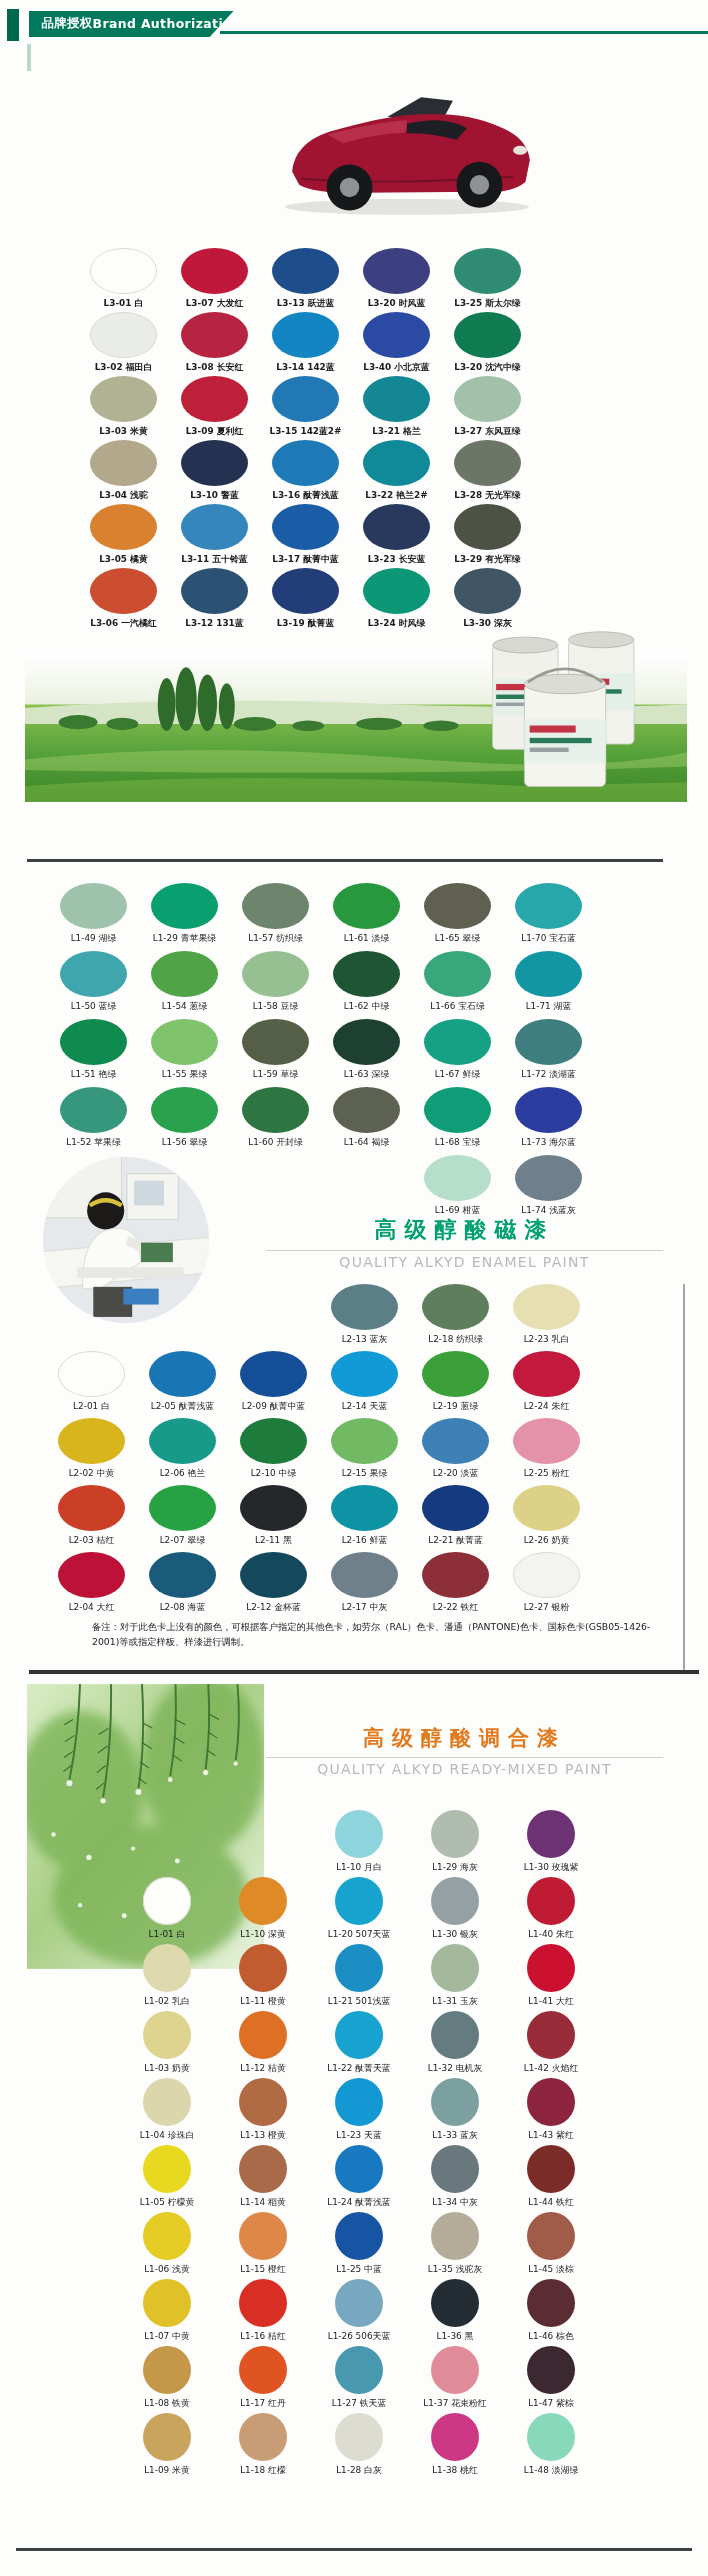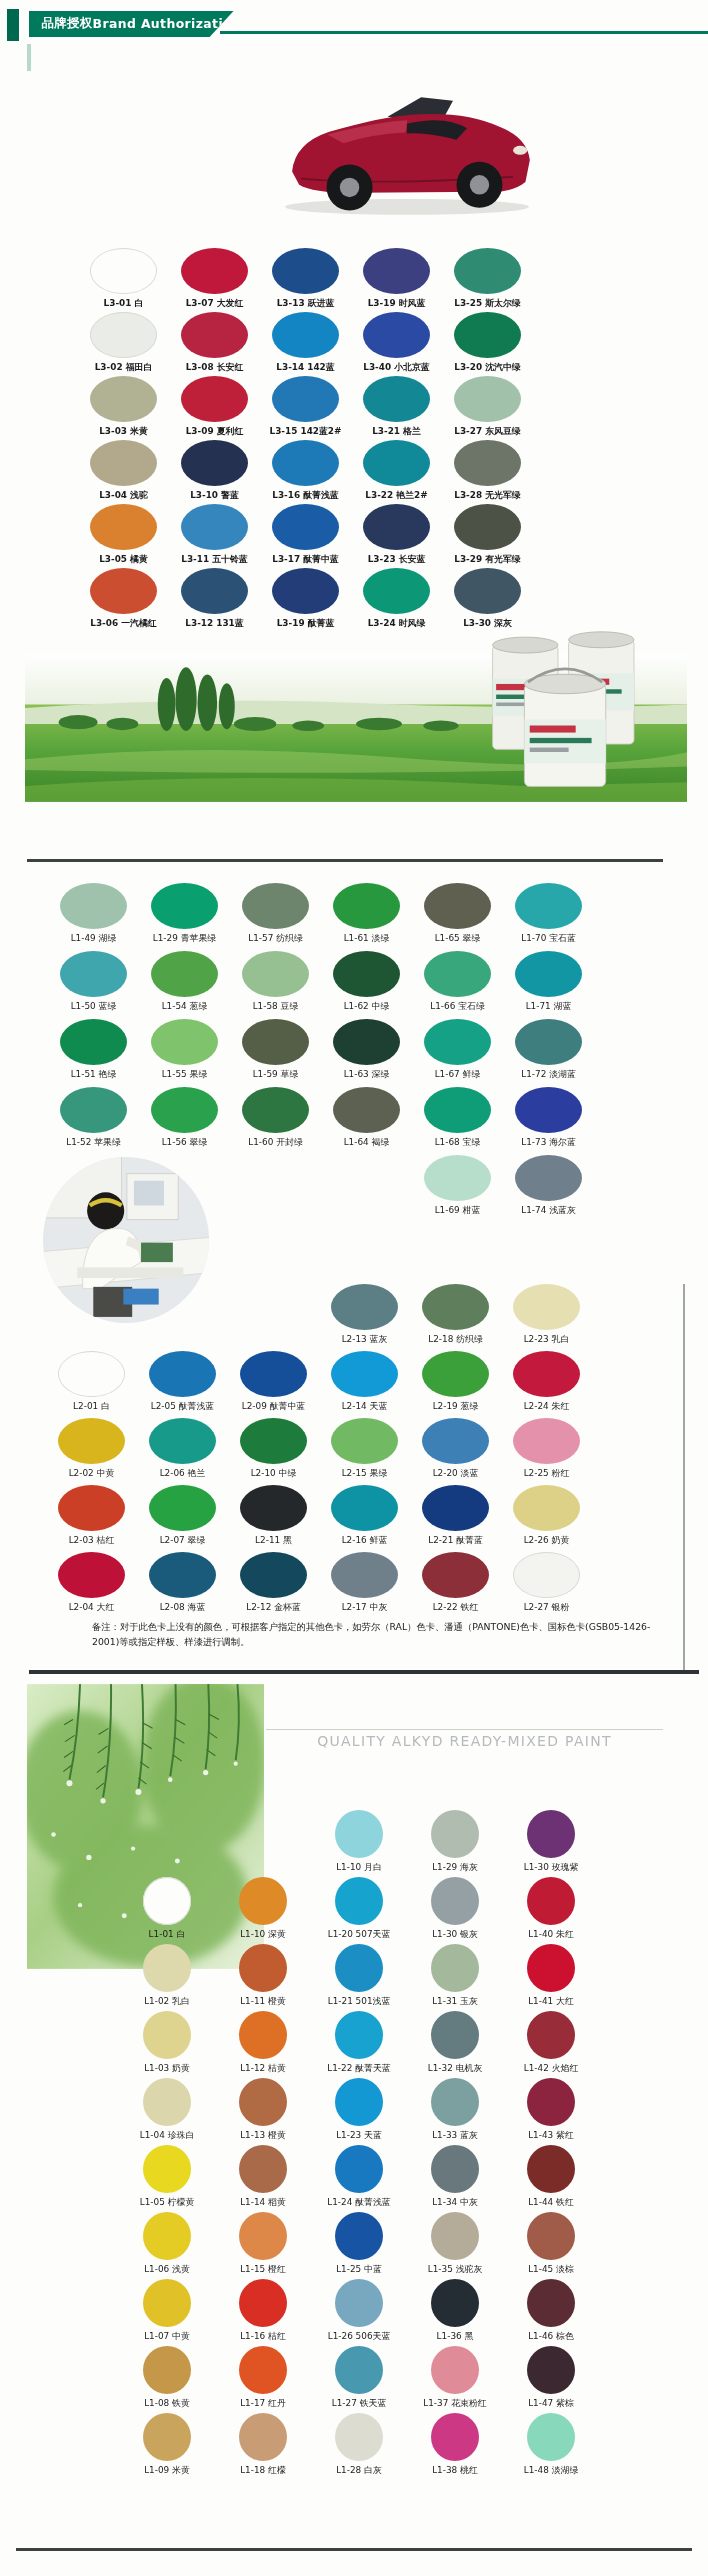--- a/index.html
+++ b/index.html
@@ -73,21 +73,21 @@
       <div class="cell">
         <div class="dot" style="background: rgb(192, 24, 58);"></div>
         <div class="slabel">L3-07 大发红</div>
       </div>
       <div class="cell">
         <div class="dot" style="background: rgb(30, 77, 139);"></div>
         <div class="slabel">L3-13 跃进蓝</div>
       </div>
       <div class="cell">
         <div class="dot" style="background: rgb(60, 64, 128);"></div>
-        <div class="slabel">L3-19 时风蓝</div>
+        <div class="slabel">L3-20 时风蓝</div>
       </div>
       <div class="cell">
         <div class="dot" style="background: rgb(47, 139, 113);"></div>
         <div class="slabel">L3-25 斯太尔绿</div>
       </div>
       <div class="cell">
         <div class="dot outline" style="background: rgb(234, 236, 231);"></div>
         <div class="slabel">L3-02 福田白</div>
       </div>
       <div class="cell">
@@ -378,20 +378,25 @@
       <path d="M54,56 Q72,44 90,56" stroke="#d8c03a" stroke-width="5" fill="none"></path>
       <path d="M46,150 Q44,96 72,84 Q98,76 108,96 L112,120 Q90,132 66,150 Z" fill="#fbfbf8" stroke="#d8d8d0"></path>
       <path d="M96,96 Q112,100 118,112" stroke="#e9e9e2" stroke-width="10" fill="none"></path>
       <rect x="58" y="148" width="44" height="34" fill="#4a4a46"></rect>
       <rect x="112" y="98" width="36" height="22" fill="#4a7c4f"></rect>
       <rect x="92" y="150" width="40" height="18" fill="#3a7fc1"></rect>
       <rect x="40" y="126" width="120" height="12" fill="#e8e8e2"></rect>
     </g>
   </svg>
 
+  <div class="abs" style="left:266px;top:1215px;width:397px;text-align:center">
+    <div class="cn-title green-t">高级醇酸磁漆</div>
+    <div class="thin-rule" style="margin-top:5.3px"></div>
+    <div class="en-sub" style="margin-top:2.7px">QUALITY ALKYD ENAMEL PAINT</div>
+  </div>
 
   <div class="swatch-grid ellipse" style="left:46px;top:1282px;grid-template-columns:repeat(6,91px);grid-auto-rows:67px;">
       <div class="cell"></div>
       <div class="cell"></div>
       <div class="cell"></div>
       <div class="cell">
         <div class="dot" style="background: rgb(92, 126, 133);"></div>
         <div class="slabel">L2-13 蓝灰</div>
       </div>
       <div class="cell">
@@ -548,20 +553,21 @@
       <circle cx="30" cy="170" r="2.6"></circle>
         <circle cx="70" cy="196" r="3"></circle>
         <circle cx="120" cy="186" r="2.4"></circle>
       <circle cx="170" cy="200" r="2.8"></circle>
         <circle cx="60" cy="250" r="2.4"></circle>
         <circle cx="110" cy="262" r="2.8"></circle>
     </g>
   </svg>
 
   <div class="abs" style="left:266px;top:1724px;width:397px;text-align:center">
+    <div class="cn-title orange-t" style="font-size:21px">高级醇酸调合漆</div>
     <div class="thin-rule" style="margin-top:5.3px"></div>
     <div class="en-sub" style="margin-top:2.7px">QUALITY ALKYD READY-MIXED PAINT</div>
   </div>
 
   <div class="swatch-grid circle" style="left:119px;top:1808px;grid-template-columns:repeat(5,96px);grid-auto-rows:67px;">
       <div class="cell"></div>
       <div class="cell"></div>
       <div class="cell">
         <div class="dot" style="background: rgb(142, 212, 220);"></div>
         <div class="slabel">L1-10 月白</div>

